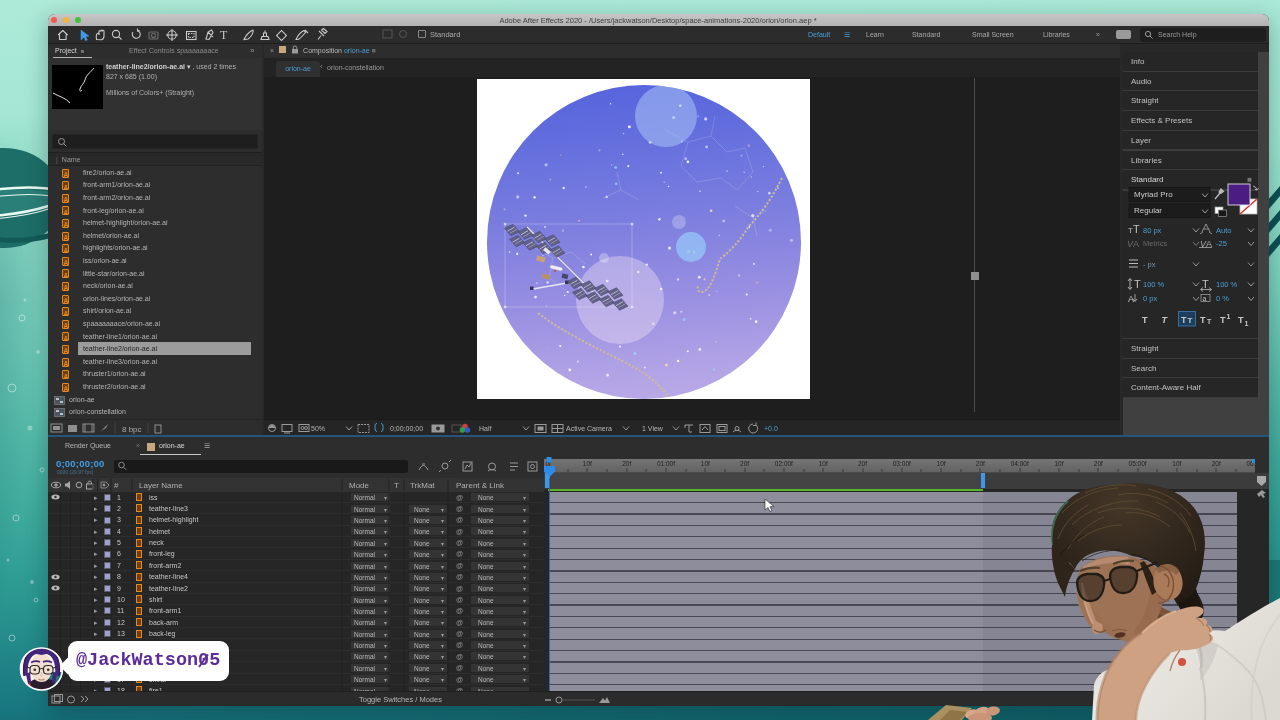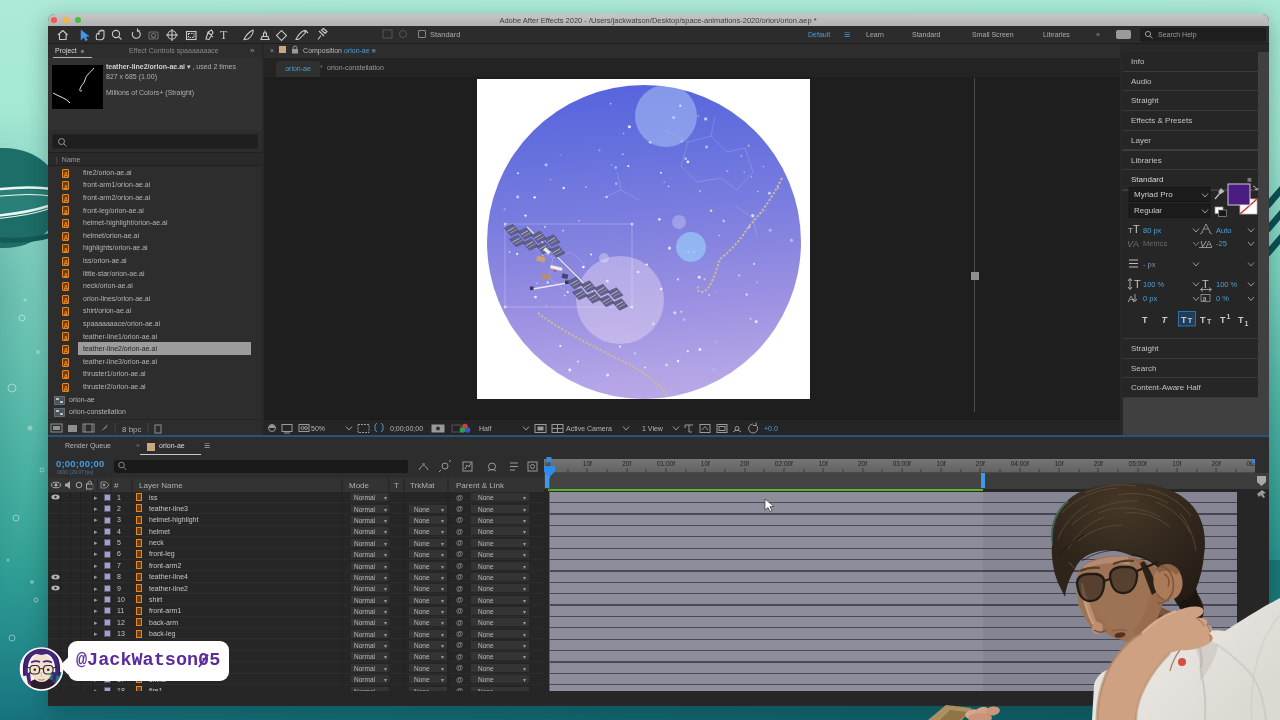--- a/index.html
+++ b/index.html
@@ -1015,20 +1015,37 @@
       <line x1="32.5" y1="0" x2="32.5" y2="200"></line>
         <line x1="45" y1="0" x2="45" y2="200"></line>
       <line x1="63" y1="0" x2="63" y2="200"></line>
         <line x1="84" y1="0" x2="84" y2="200"></line>
       <line x1="294" y1="0" x2="294" y2="200"></line>
         <line x1="341" y1="0" x2="341" y2="200"></line>
       <line x1="356" y1="0" x2="356" y2="200"></line>
         <line x1="400" y1="0" x2="400" y2="200"></line>
     </g>
   </svg>
+  <div id="tl-foot" class="abs">
+    <span style="position:absolute;left:311px;top:2.5px">Toggle Switches / Modes</span>
+    <svg style="position:absolute;left:2px;top:1px" width="40" height="13">
+      <g fill="none" stroke="#999" stroke-width="1">
+        <rect x="2" y="3" width="8" height="7"></rect>
+          <rect x="4.5" y="1.5" width="8" height="7"></rect>
+        <circle cx="21" cy="6.5" r="3.5"></circle>
+        <path d="M31,3 l3,3 l-3,3 M35,3 l3,3 l-3,3"></path>
+      </g>
+    </svg>
+    <svg style="position:absolute;left:495px;top:1px" width="70" height="13">
+      <line x1="2" y1="7" x2="8" y2="7" stroke="#999" stroke-width="1.5"></line>
+      <circle cx="16" cy="7" r="3" fill="none" stroke="#999"></circle>
+      <line x1="20" y1="7" x2="52" y2="7" stroke="#555" stroke-width="1"></line>
+      <path d="M56,10 l4,-5 l2,2.5 l2,-3.5 l3,6 Z" fill="#999"></path>
+    </svg>
+  </div>
 
   <svg class="abs" style="left:1030px;top:455px" width="250" height="265" id="person-svg">
     <defs>
       <linearGradient id="shirtg" x1="0" y1="0" x2="1" y2="0.6">
         <stop offset="0" stop-color="#d5d1cb"></stop>
           <stop offset="0.4" stop-color="#eae7e2"></stop>
           <stop offset="1" stop-color="#dcd8d2"></stop>
       </linearGradient>
       <radialGradient id="hairg" cx="0.46" cy="0.16" r="0.95">
         <stop offset="0" stop-color="#453728"></stop>

